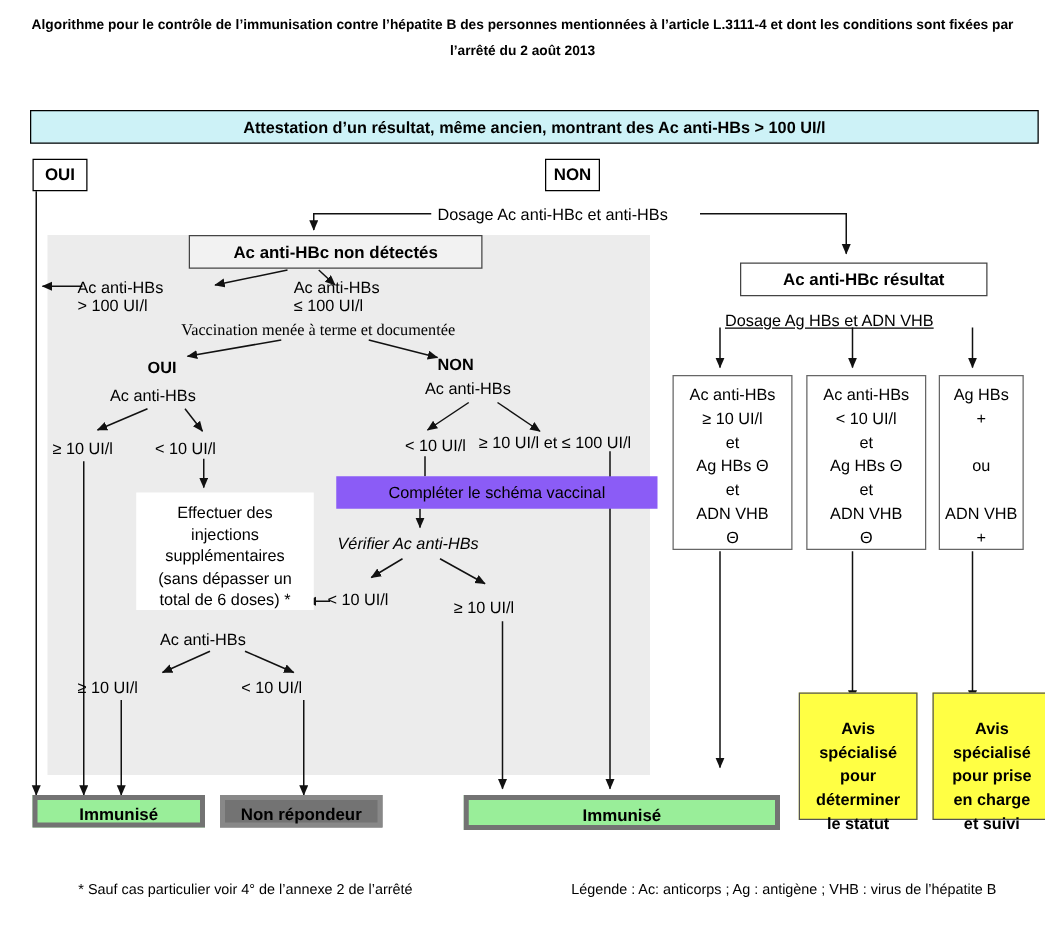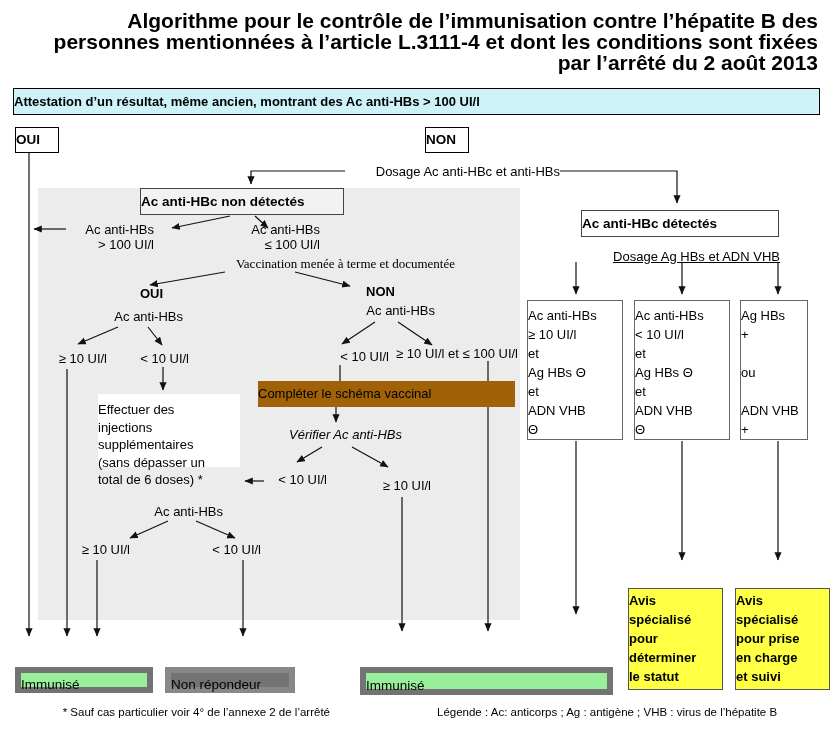--- a/index.html
+++ b/index.html
@@ -2,64 +2,64 @@
 <html lang="fr"><head>
 <meta charset="utf-8">
 <style>
   html,body{margin:0;padding:0;}
   body{
     width:836px;height:744px;position:relative;background:#ffffff;
     font-family:"Liberation Sans","DejaVu Sans",sans-serif;color:#000;
     overflow:hidden;
   }
   .abs{position:absolute;}
-  .lbl{position:absolute;text-align:right;font-size:13px;line-height:15px;white-space:pre-line;}
+  .lbl{position:absolute;text-align:left;font-size:13px;line-height:15px;white-space:pre-line;}
   .bold{font-weight:bold;}
-  .box{position:absolute;box-sizing:border-box;text-align:left;}
-
-  #title{top:10px;left:18px;width:800px;text-align:right;font-size:21px;font-weight:bold;line-height:21px;}
+  .box{position:absolute;box-sizing:border-box;text-align:center;margin-left:11px;}
+
+  #title{top:10px;left:18px;width:800px;text-align:center;font-size:11px;font-weight:bold;line-height:21px;}
 
   #attestation{left:13px;top:88px;width:807px;height:27px;background:#cdf2f7;border:1px solid #000;
     font-weight:bold;font-size:13px;line-height:25px;}
 
   #oui-box{left:15px;top:127px;width:44px;height:26px;border:1px solid #000;background:#fff;
     font-weight:bold;font-size:13.5px;line-height:24px;}
   #non-box{left:425px;top:127px;width:44px;height:26px;border:1px solid #000;background:#fff;
     font-weight:bold;font-size:13.5px;line-height:24px;}
 
   #gray-panel{left:38px;top:188px;width:482px;height:432px;background:#ececec;}
 
-  #hbc-neg{left:140px;top:188px;width:204px;height:27px;border:1px solid #444;background:#f2f2f2;
+  #hbc-neg{left:140px;top:188px;width:235px;height:27px;border:1px solid #444;background:#f2f2f2;
     font-weight:bold;font-size:13.5px;line-height:25px;}
   #hbc-pos{left:581px;top:210px;width:198px;height:27px;border:1px solid #444;background:#fff;
     font-weight:bold;font-size:13.5px;line-height:25px;}
 
-  #injections{left:98px;top:394px;width:142px;height:73px;background:#fff;
+  #injections{left:98px;top:394px;width:142px;height:94px;background:#fff;
     font-size:13px;line-height:17.5px;padding-top:7px;white-space:pre-line;}
-  #completer{left:258px;top:381px;width:257px;height:26px;background:#a16207;
+  #completer{left:258px;top:381px;width:257px;height:26px;background:#8b5cf6;
     font-size:13px;line-height:26px;}
 
   .rbox{top:300px;height:140px;border:1.5px solid #666;background:#fff;
     font-size:13px;line-height:19px;padding-top:5px;white-space:pre-line;}
   #rbox1{left:527px;width:96px;}
   #rbox2{left:634px;width:96px;}
   #rbox3{left:740px;width:68px;}
 
-  .ybox{top:588px;height:102px;border:1px solid #555;background:#ffff44;
-    font-weight:bold;font-size:13px;line-height:19px;padding-top:2px;white-space:pre-line;}
+  .ybox{top:554px;height:102px;border:1px solid #555;background:#ffff44;
+    font-weight:bold;font-size:13px;line-height:19px;padding-top:18px;white-space:pre-line;}
   #avis1{left:628px;width:95px;}
   #avis2{left:735px;width:95px;}
 
-  .outcome{top:667px;height:26px;font-weight:normal;font-size:13.5px;line-height:24px;border:6px solid #737373;}
+  .outcome{top:636px;height:26px;font-weight:bold;font-size:13.5px;line-height:24px;border:4px solid #737373;}
   #immunise1{left:15px;width:138px;background:#99ee99;}
   #nonrep{left:165px;width:130px;background:#737373;border-color:#888;}
   #immunise2{left:360px;width:253px;height:28px;line-height:26px;background:#99ee99;}
 
   #foot-note{left:10px;top:706px;width:320px;text-align:right;font-size:11.5px;}
-  #legende{left:437px;top:706px;width:380px;text-align:left;font-size:11.5px;}
+  #legende{left:437px;top:706px;width:380px;text-align:center;font-size:11.5px;}
 
   svg.wires{position:absolute;left:0;top:0;pointer-events:none;}
 </style>
 </head>
 <body>
 
 <div id="title" class="abs">Algorithme pour le contrôle de l’immunisation contre l’hépatite B des personnes mentionnées à l’article L.3111-4 et dont les conditions sont fixées par l’arrêté du 2 août 2013</div>
 
 <div id="attestation" class="box">Attestation d’un résultat, même ancien, montrant des Ac anti-HBs &gt; 100 UI/l</div>
 
@@ -117,21 +117,21 @@
     <line x1="778" y1="262" x2="778" y2="294" marker-end="url(#ah)"></line>
 
     <line x1="576" y1="441" x2="576" y2="614" marker-end="url(#ah)"></line>
     <line x1="682" y1="441" x2="682" y2="560" marker-end="url(#ah)"></line>
     <line x1="778" y1="441" x2="778" y2="560" marker-end="url(#ah)"></line>
   </g>
 </svg>
 
 <div class="lbl" style="left:350px;top:164px;width:210px;">Dosage Ac anti-HBc et anti-HBs</div>
 <div id="hbc-neg" class="box">Ac anti-HBc non détectés</div>
-<div id="hbc-pos" class="box">Ac anti-HBc détectés</div>
+<div id="hbc-pos" class="box">Ac anti-HBc résultat</div>
 <div class="lbl" style="left:580px;top:249px;width:200px;text-decoration:underline;">Dosage Ag HBs et ADN VHB</div>
 
 <div class="lbl" style="left:62px;top:222px;width:92px;">Ac anti-HBs
 &gt; 100 UI/l</div>
 <div class="lbl" style="left:235px;top:222px;width:85px;">Ac anti-HBs
 ≤ 100 UI/l</div>
 
 <div class="lbl" style="left:145px;top:256px;width:310px;font-family:Liberation Serif, serif;">Vaccination menée à terme et documentée</div>
 <div class="lbl bold" style="left:118px;top:286px;width:45px;">OUI</div>
 <div class="lbl bold" style="left:350px;top:284px;width:45px;">NON</div>

